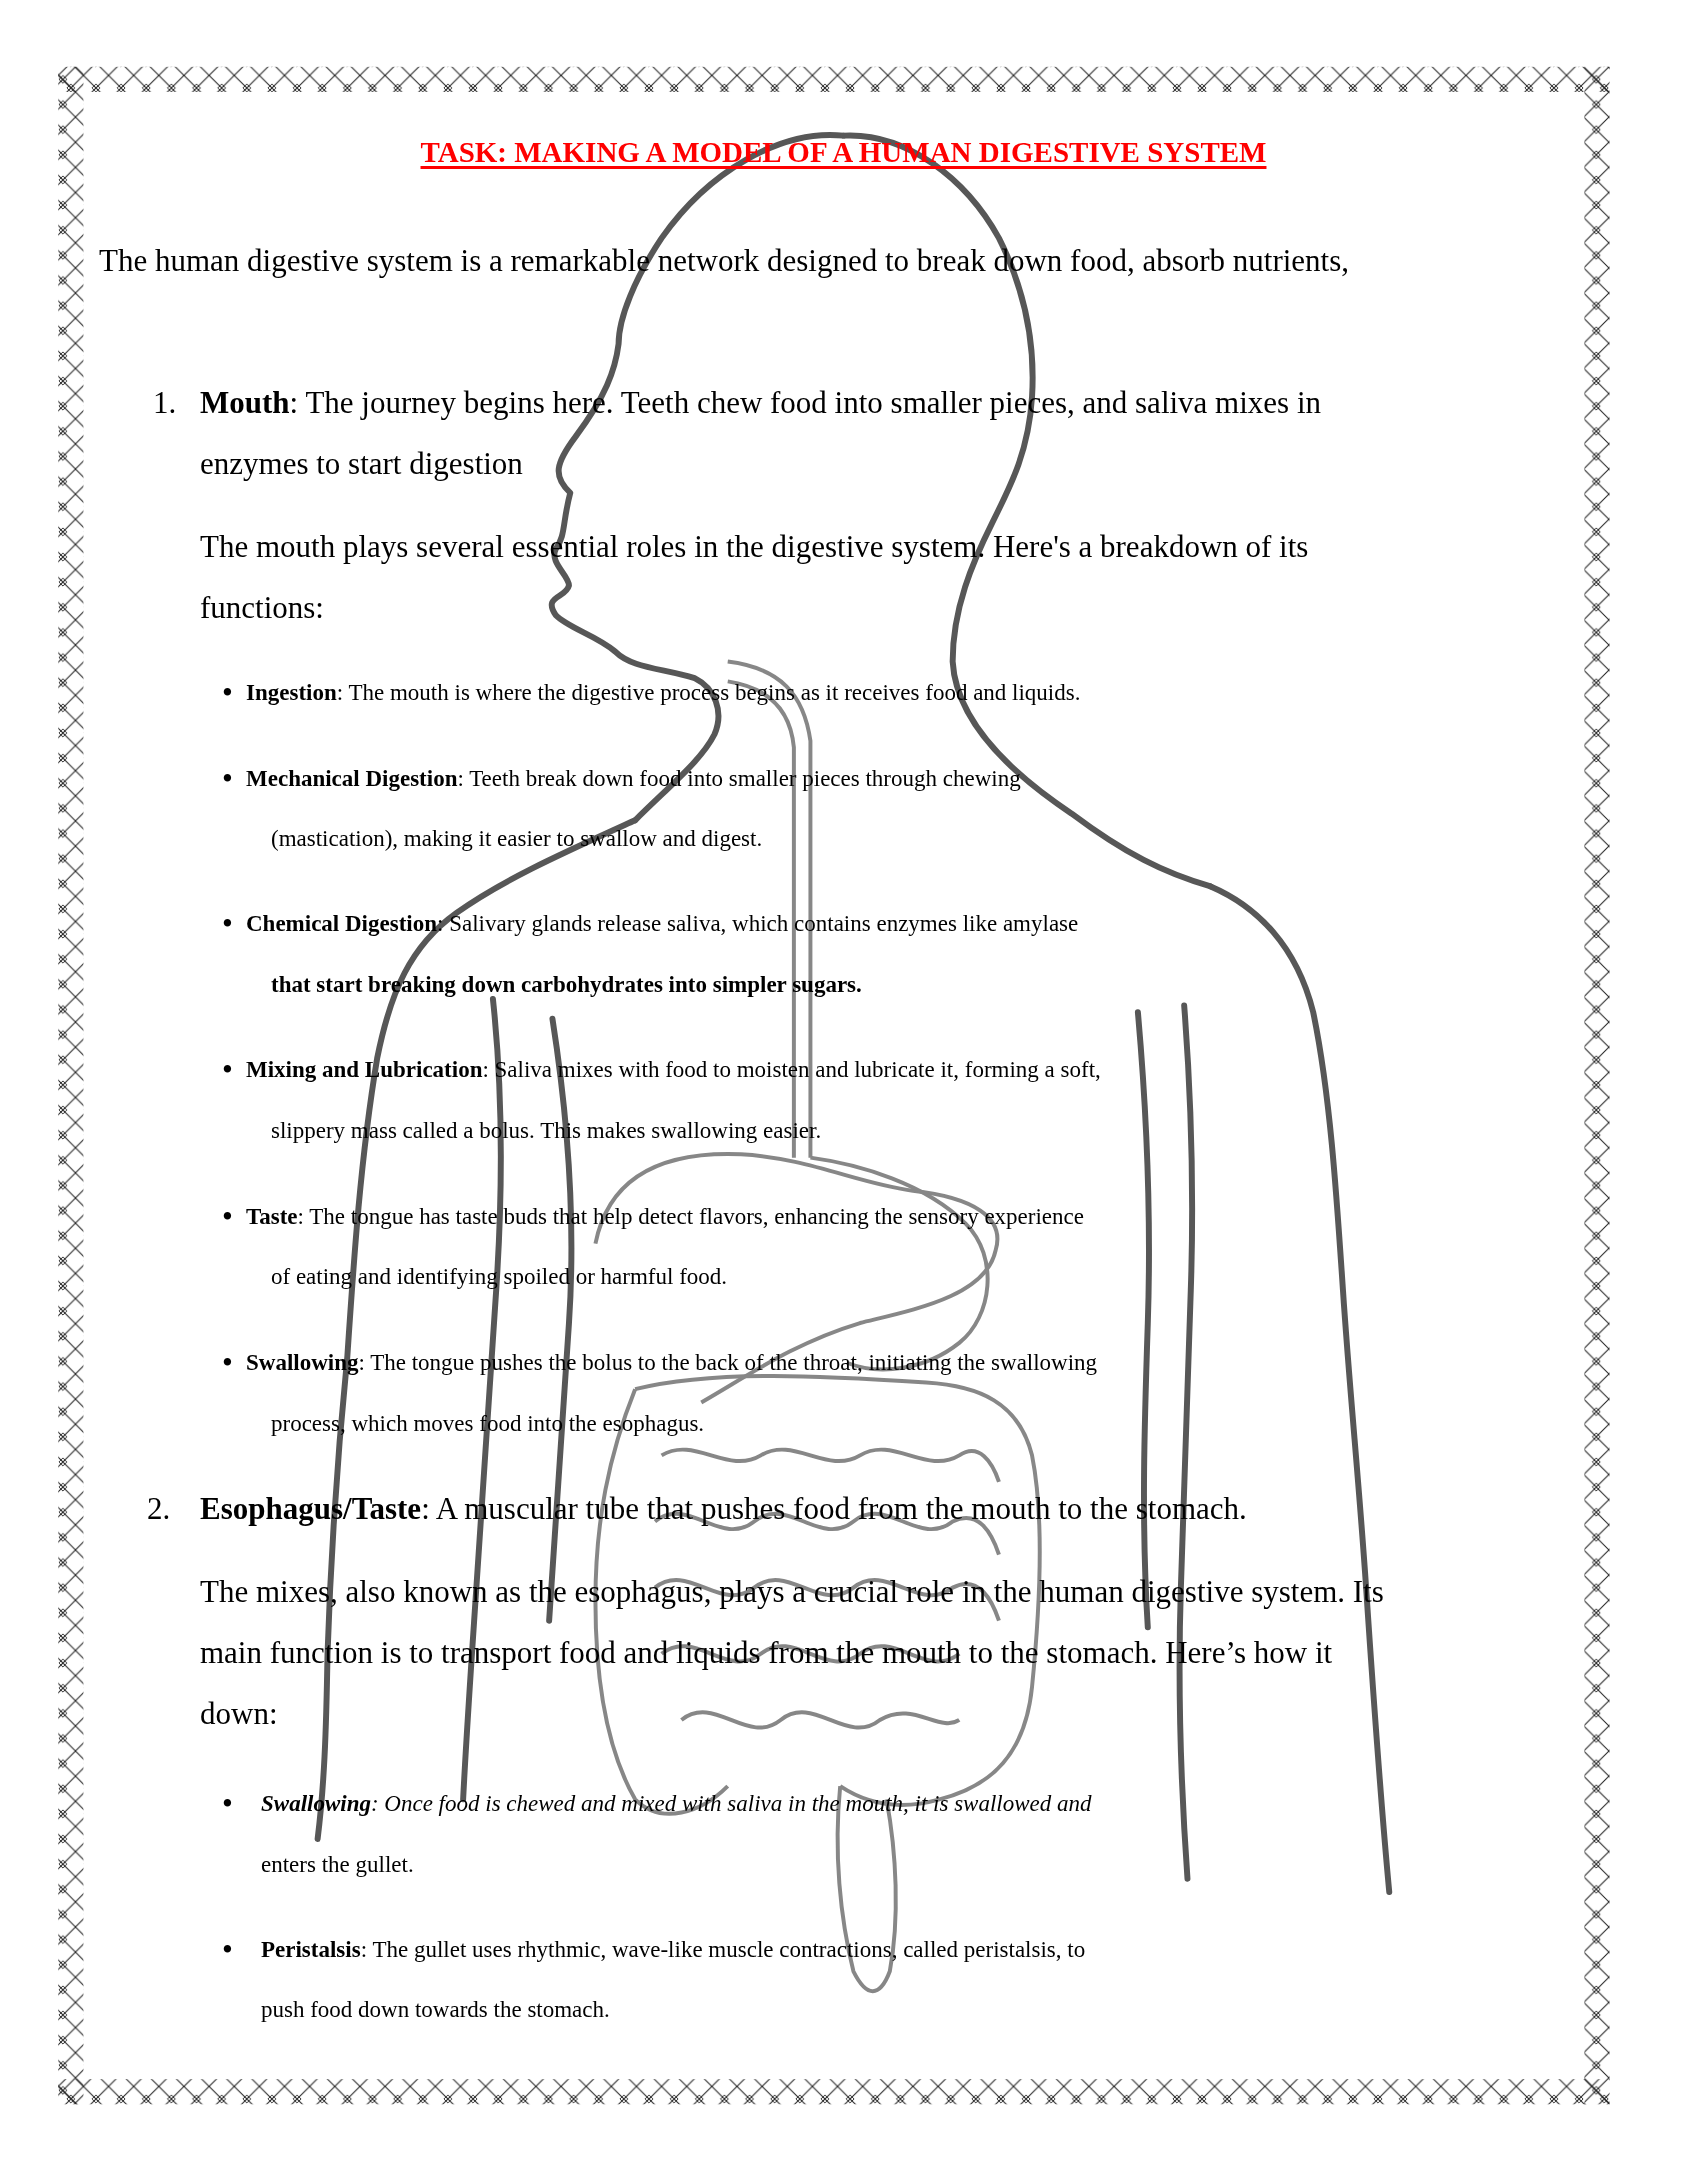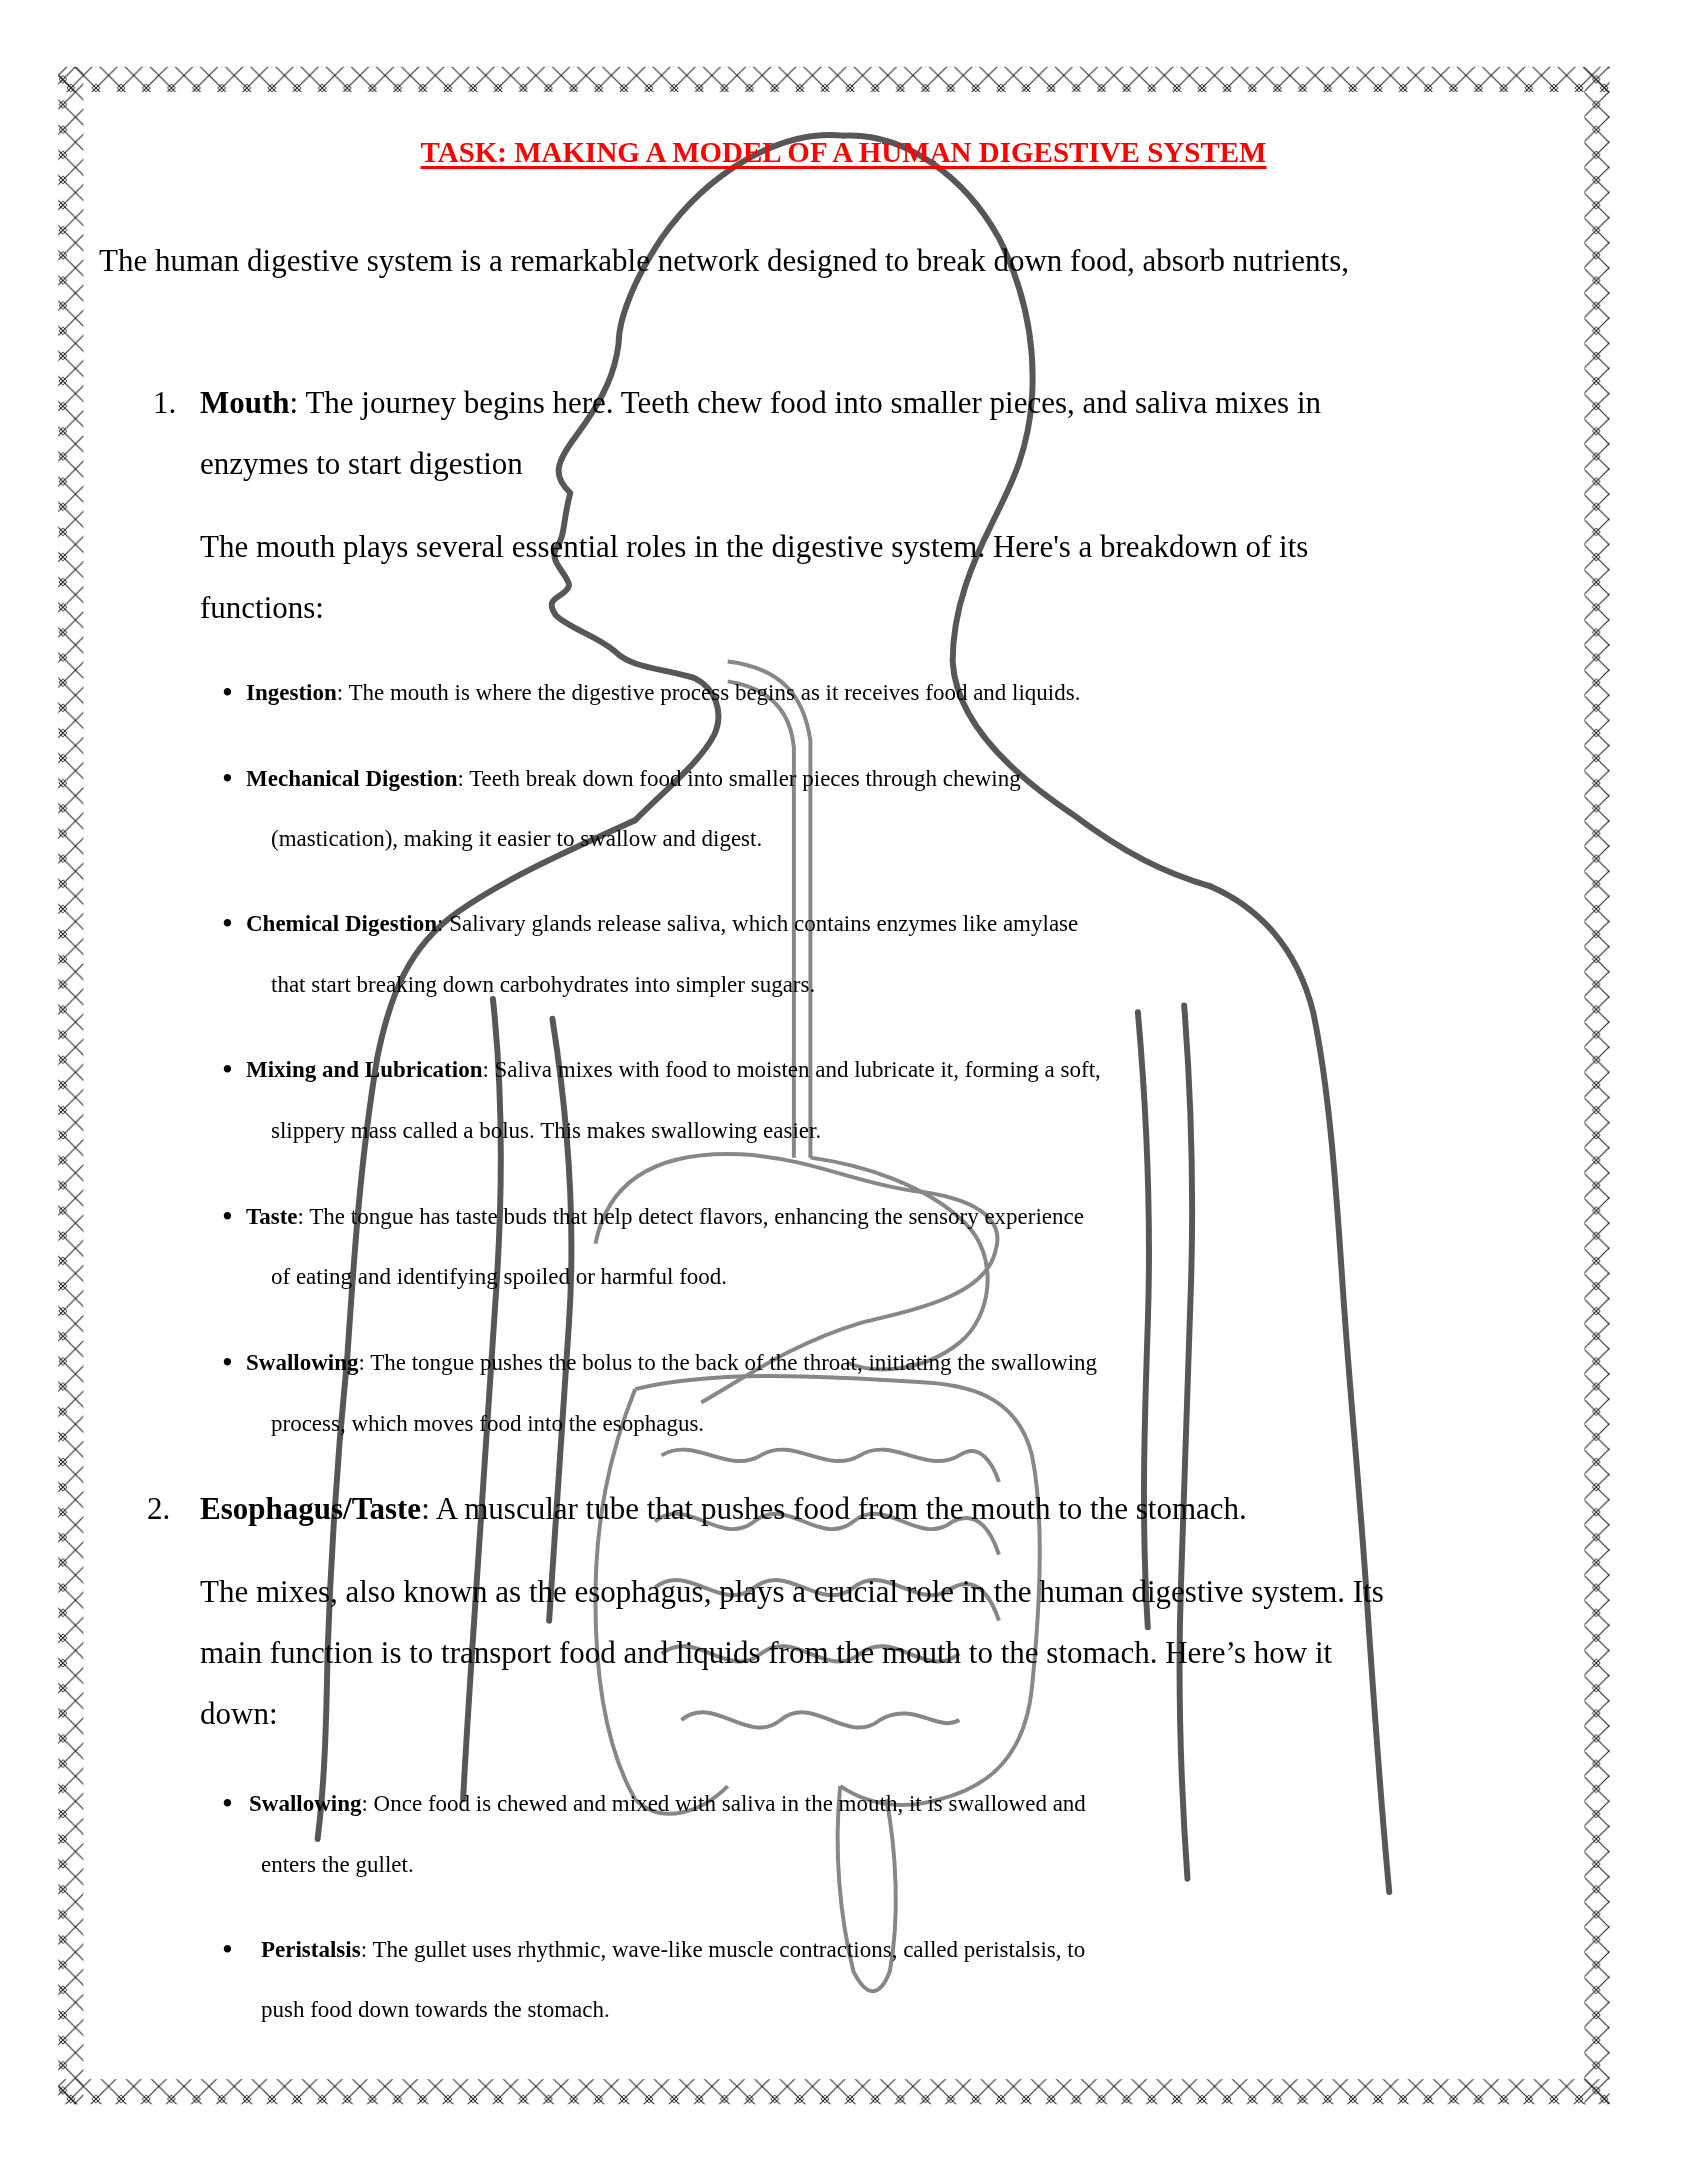--- a/index.html
+++ b/index.html
@@ -98,21 +98,21 @@
 
   <div class="bullet-dot" style="left:222px; top:662px;">•</div>
   <div class="bullet-text" style="left:246px; top:662px;"><b>Ingestion</b><span>: The mouth is where the digestive process begins as it receives food and liquids.</span></div>
 
   <div class="bullet-dot" style="left:222px; top:748px;">•</div>
   <div class="bullet-text" style="left:246px; top:748px;"><b>Mechanical Digestion</b><span>: Teeth break down food into smaller pieces through chewing</span></div>
   <div class="bullet-text" style="left:271px; top:808px;text-align:center;">(mastication), making it easier to swallow and digest.</div>
 
   <div class="bullet-dot" style="left:222px; top:893px;">•</div>
   <div class="bullet-text" style="left:246px; top:893px;"><b>Chemical Digestion</b><span>: Salivary glands release saliva, which contains enzymes like amylase</span></div>
-  <div class="bullet-text" style="left:271px; top:954px;">that start breaking down carbohydrates into simpler sugars.</div>
+  <div class="bullet-text" style="left:271px; top:954px;font-weight:bold;">that start breaking down carbohydrates into simpler sugars.</div>
 
   <div class="bullet-dot" style="left:222px; top:1039px;">•</div>
   <div class="bullet-text" style="left:246px; top:1039px;"><b>Mixing and Lubrication</b><span>: Saliva mixes with food to moisten and lubricate it, forming a soft,</span></div>
   <div class="bullet-text" style="left:271px; top:1100px;">slippery mass called a bolus. This makes swallowing easier.</div>
 
   <div class="bullet-dot" style="left:222px; top:1186px;">•</div>
   <div class="bullet-text" style="left:246px; top:1186px;"><b>Taste</b><span>: The tongue has taste buds that help detect flavors, enhancing the sensory experience</span></div>
   <div class="bullet-text" style="left:271px; top:1246px;">of eating and identifying spoiled or harmful food.</div>
 
   <div class="bullet-dot" style="left:222px; top:1332px;">•</div>
@@ -120,21 +120,21 @@
   <div class="bullet-text" style="left:246px; top:1332px;"><b>Swallowing</b><span>: The tongue pushes the bolus to the back of the throat, initiating the swallowing</span></div>
 
   <div class="num" style="left:147px; top:1478px;">2.</div>
   <div class="item-body" style="left:200px; top:1478px;"><b>Esophagus/Taste</b><span>: A muscular tube that pushes food from the mouth to the stomach.</span></div>
 
   <div class="item-body" style="left:200px; top:1561px;">The mixes, also known as the esophagus, plays a crucial role in the human digestive system. Its</div>
   <div class="item-body" style="left:200px; top:1622px;">main function is to transport food and liquids from the mouth to the stomach. Here’s how it</div>
   <div class="item-body" style="left:200px; top:1683px;">down:</div>
 
   <div class="bullet-dot" style="left:222px; top:1773px;">•</div>
-  <div class="bullet-text" style="left:249px; top:1773px;"><b>Swallowing</b><span>: Once food is chewed and mixed with saliva in the mouth, it is swallowed and</span></div>
+  <div class="bullet-text" style="left:261px; top:1773px;font-style:italic;"><b>Swallowing</b><span>: Once food is chewed and mixed with saliva in the mouth, it is swallowed and</span></div>
   <div class="bullet-text" style="left:261px; top:1834px;">enters the gullet.</div>
 
   <div class="bullet-dot" style="left:222px; top:1919px;">•</div>
   <div class="bullet-text" style="left:261px; top:1919px;"><b>Peristalsis</b><span>: The gullet uses rhythmic, wave-like muscle contractions, called peristalsis, to</span></div>
   <div class="bullet-text" style="left:261px; top:1979px;">push food down towards the stomach.</div>
 
 </div>
 
 
 </body></html>

